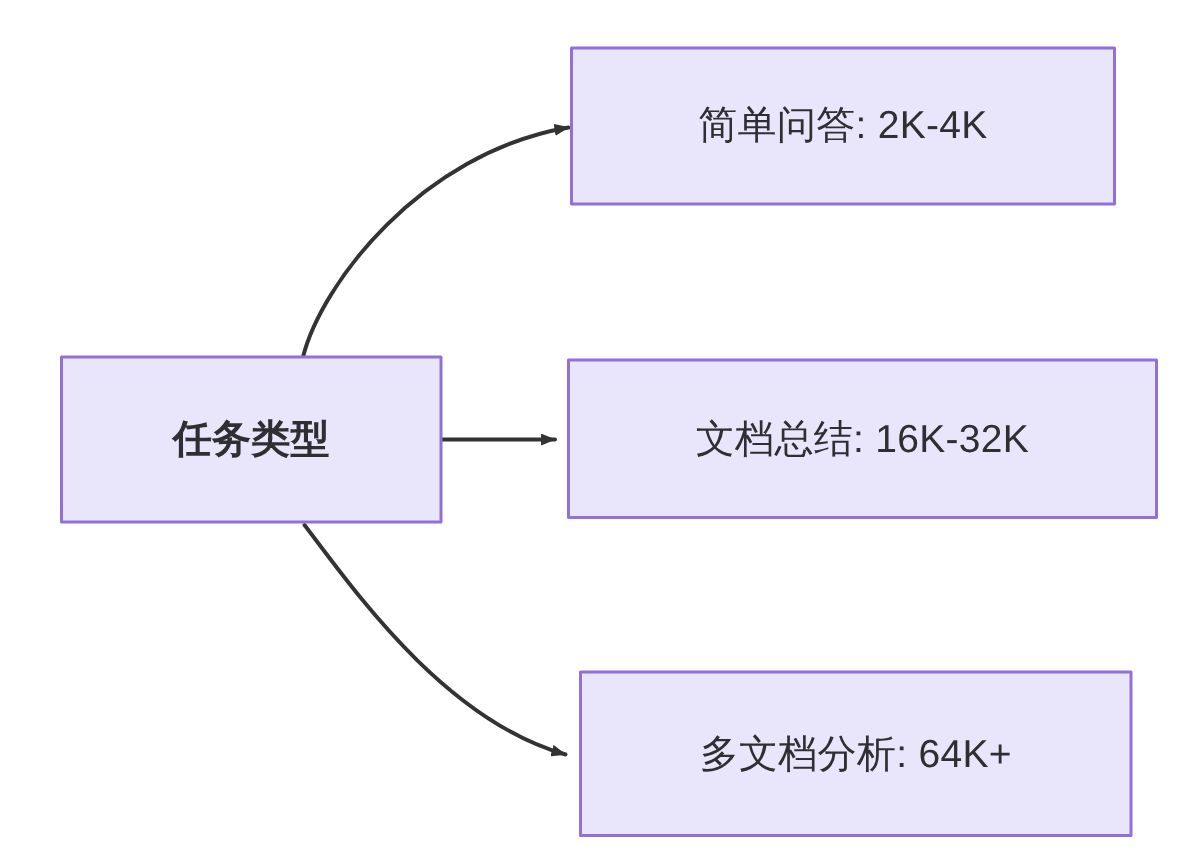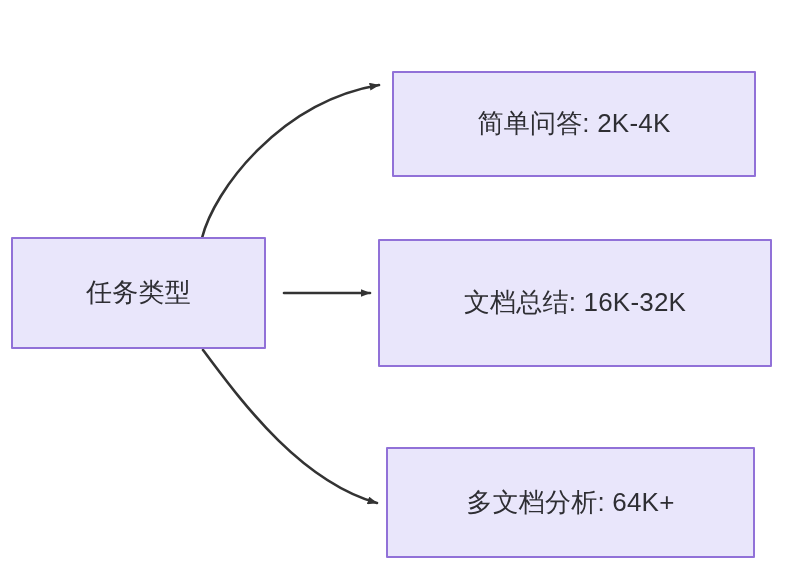--- a/index.html
+++ b/index.html
@@ -39,37 +39,37 @@
   .node-label {
     font-size: 26px;
     line-height: 1.2;
     color: #2e2e33;
     letter-spacing: 0.2px;
     white-space: nowrap;
     text-align: center;
   }
   
   #node-source {
-    left: 11px;
+    left: 40px;
     top: 237px;
     width: 255px;
     height: 112px;
+    font-weight: bold;
   }
   #node-simple-qa {
-    left: 392px;
+    left: 380px;
     top: 31px;
     width: 364px;
     height: 106px;
-    margin-top: 40px;
   }
   #node-doc-summary {
     left: 378px;
     top: 239px;
     width: 394px;
-    height: 128px;
+    height: 107px;
   }
   #node-multi-doc {
     left: 386px;
     top: 447px;
     width: 369px;
     height: 111px;
   }
 </style>
 </head>
 <body>

